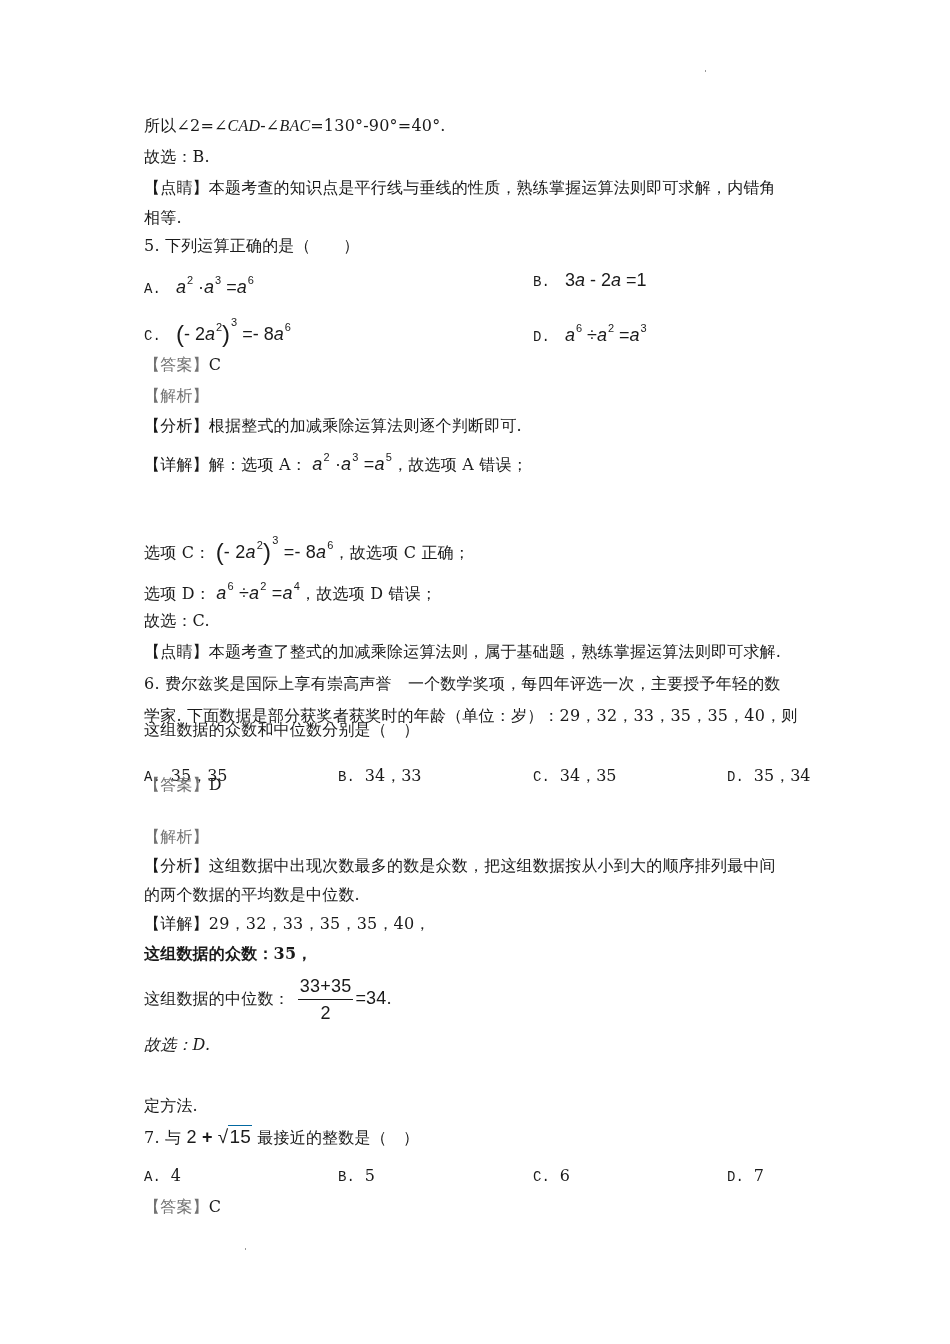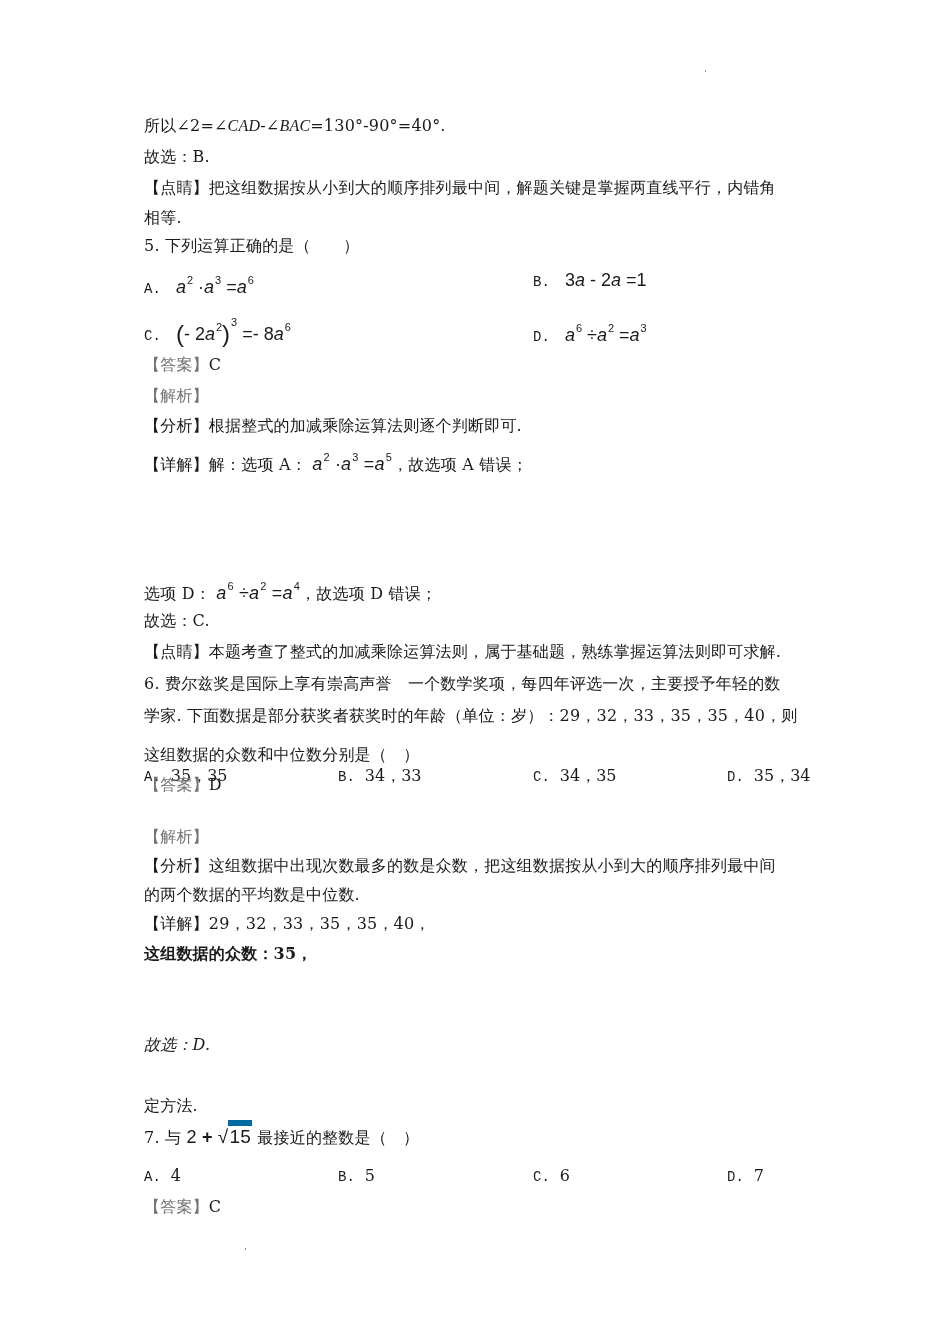--- a/index.html
+++ b/index.html
@@ -17,38 +17,38 @@
     .math { font-family: "Liberation Sans", "DejaVu Sans", sans-serif; font-size: 18px; }
     .mi { font-style: italic; }
     .mathi { font-family: "Liberation Serif", serif; font-style: italic; }
     sup.s { font-size: 11px; vertical-align: 9px; margin-left: 1px; }
     .opt { position: absolute; font-size: 16px; line-height: 20px; white-space: nowrap; }
     .optlabel { font-family: "Liberation Mono", "DejaVu Sans Mono", monospace; font-size: 14px; margin-right: 10px; }
     .frac { display: inline-block; vertical-align: middle; text-align: center; margin: 0 2px 0 8px; }
     .frac .num { display: block; padding: 0 2px 2px; border-bottom: 1px solid #1a1a1a; font-family: "Liberation Sans", sans-serif; font-size: 18px; line-height: 22px; }
     .frac .den { display: block; font-family: "Liberation Sans", sans-serif; font-size: 18px; line-height: 22px; padding-top: 2px; }
     .sqrt { display: inline-block; font-family: "Liberation Sans", sans-serif; font-size: 19px; }
-    .sqrt .rad { border-top: 6px solid #0369a1; padding: 0 1px; }
+    .sqrt .rad { border-top: 1px solid #0369a1; padding: 0 1px; }
     .paren { font-size: 24px; vertical-align: -2px; }
     .dot { position: absolute; width: 1px; height: 2px; background: #999; }
   </style>
 </head>
 <body>
 
 <div class="page">
 
   <span class="dot" style="left:705px;top:70px;"></span>
   <span class="dot" style="left:245px;top:1248px;"></span>
 
   <div class="line" style="top:116px;">
     <span>所以∠2=∠</span><span class="mathi">CAD</span><span>-∠</span><span class="mathi">BAC</span><span>=130°-90°=40°.</span>
   </div>
   <div class="line" style="top:147px;">故选：B.</div>
   <div class="line" style="top:178px;">
-    <span>【点睛】</span><span>把这组数据按从小到大的顺序排列最中间，解题关键是掌握两直线平行，内错角</span>
+    <span>【点睛】</span><span>本题考查的知识点是平行线与垂线的性质，熟练掌握运算法则即可求解，内错角</span>
   </div>
   <div class="line" style="top:208px;">相等.</div>
 
   <div class="line" style="top:236px;">5. 下列运算正确的是（　　）</div>
 
   <div class="opt" style="left:144px;top:270px;">
     <span class="optlabel">A.</span>
     <span class="math"><span class="mi">a</span><sup class="s">2</sup> ·<span class="mi">a</span><sup class="s">3</sup> =<span class="mi">a</span><sup class="s">6</sup></span>
   </div>
   <div class="opt" style="left:533px;top:270px;">
@@ -68,32 +68,36 @@
     <span class="blue">【答案】</span><span>C</span>
   </div>
   <div class="line blue" style="top:386px;">【解析】</div>
   <div class="line" style="top:416px;">
     <span>【分析】</span><span>根据整式的加减乘除运算法则逐个判断即可.</span>
   </div>
   <div class="line" style="top:447px;">
     <span>【详解】</span><span>解：选项 A：</span>
     <span class="math"><span class="mi">a</span><sup class="s">2</sup> ·<span class="mi">a</span><sup class="s">3</sup> =<span class="mi">a</span><sup class="s">5</sup></span><span>，故选项 A 错误；</span>
   </div>
+  <div class="line" style="top:530px;">
+    <span>选项 C：</span>
+    <span class="math"><span class="paren">(</span>- 2<span class="mi">a</span><sup class="s">2</sup><span class="paren">)</span><sup class="s" style="vertical-align:14px">3</sup> =- 8<span class="mi">a</span><sup class="s">6</sup></span><span>，故选项 C 正确；</span>
+  </div>
   <div class="line" style="top:576px;">
     <span>选项 D：</span>
     <span class="math"><span class="mi">a</span><sup class="s">6</sup> ÷<span class="mi">a</span><sup class="s">2</sup> =<span class="mi">a</span><sup class="s">4</sup></span><span>，故选项 D 错误；</span>
   </div>
   <div class="line" style="top:611px;">故选：C.</div>
   <div class="line" style="top:642px;">
     <span>【点睛】</span><span>本题考查了整式的加减乘除运算法则，属于基础题，熟练掌握运算法则即可求解.</span>
   </div>
 
   <div class="line" style="top:674px;">6. 费尔兹奖是国际上享有崇高声誉　一个数学奖项，每四年评选一次，主要授予年轻的数</div>
   <div class="line" style="top:706px;">学家. 下面数据是部分获奖者获奖时的年龄（单位：岁）：29，32，33，35，35，40，则</div>
-  <div class="line" style="top:745px;">这组数据的众数和中位数分别是（　）</div>
+  <div class="line" style="top:720px;">这组数据的众数和中位数分别是（　）</div>
 
   <div class="opt" style="left:144px;top:766px;">
     <span class="optlabel">A.</span><span>35，35</span>
   </div>
   <div class="opt" style="left:338px;top:766px;">
     <span class="optlabel">B.</span><span>34，33</span>
   </div>
   <div class="opt" style="left:533px;top:766px;">
     <span class="optlabel">C.</span><span>34，35</span>
   </div>
@@ -106,20 +110,23 @@
   </div>
   <div class="line blue" style="top:827px;">【解析】</div>
   <div class="line" style="top:856px;">
     <span>【分析】</span><span>这组数据中出现次数最多的数是众数，把这组数据按从小到大的顺序排列最中间</span>
   </div>
   <div class="line" style="top:885px;">的两个数据的平均数是中位数.</div>
   <div class="line" style="top:914px;">
     <span>【详解】</span><span>29，32，33，35，35，40，</span>
   </div>
   <div class="line" style="top:944px;font-weight:bold;">这组数据的众数：35，</div>
+  <div class="line" style="top:972px;line-height:52px;">
+    <span>这组数据的中位数：</span><span class="frac"><span class="num">33+35</span><span class="den">2</span></span><span class="math">=34</span><span>.</span>
+  </div>
   <div class="line" style="top:1035px;font-style:italic;">故选：D.</div>
   <div class="line" style="top:1096px;">定方法.</div>
 
   <div class="line" style="top:1127px;">
     <span>7. 与</span>
     <span class="math"><span>2</span> <span style="font-weight:bold">+</span> <span class="sqrt">√<span class="rad">15</span></span></span>
     <span>最接近的整数是（　）</span>
   </div>
 
   <div class="opt" style="left:144px;top:1166px;">

